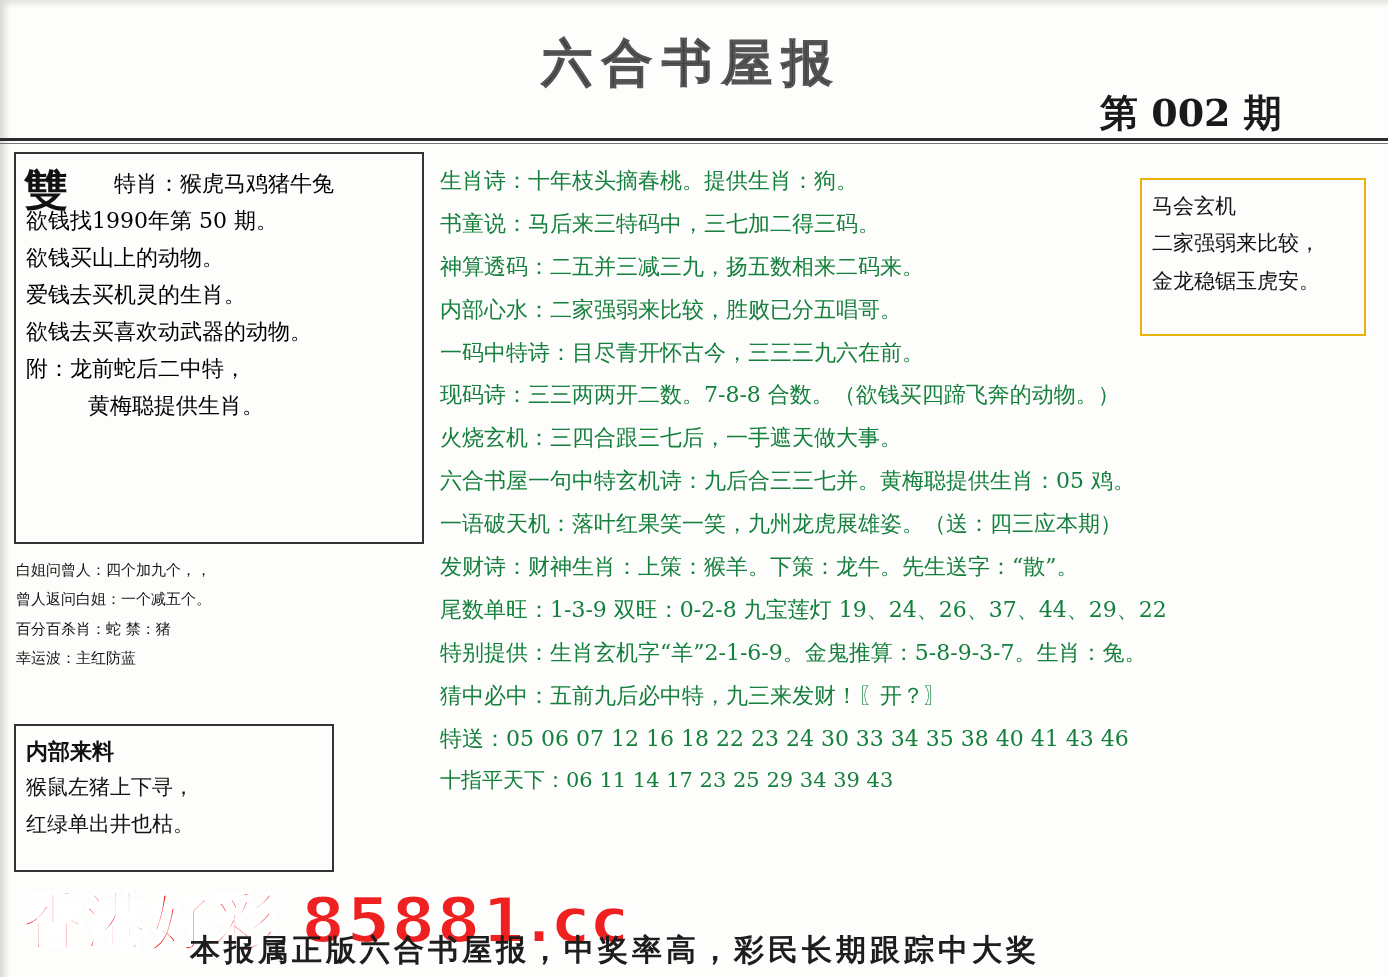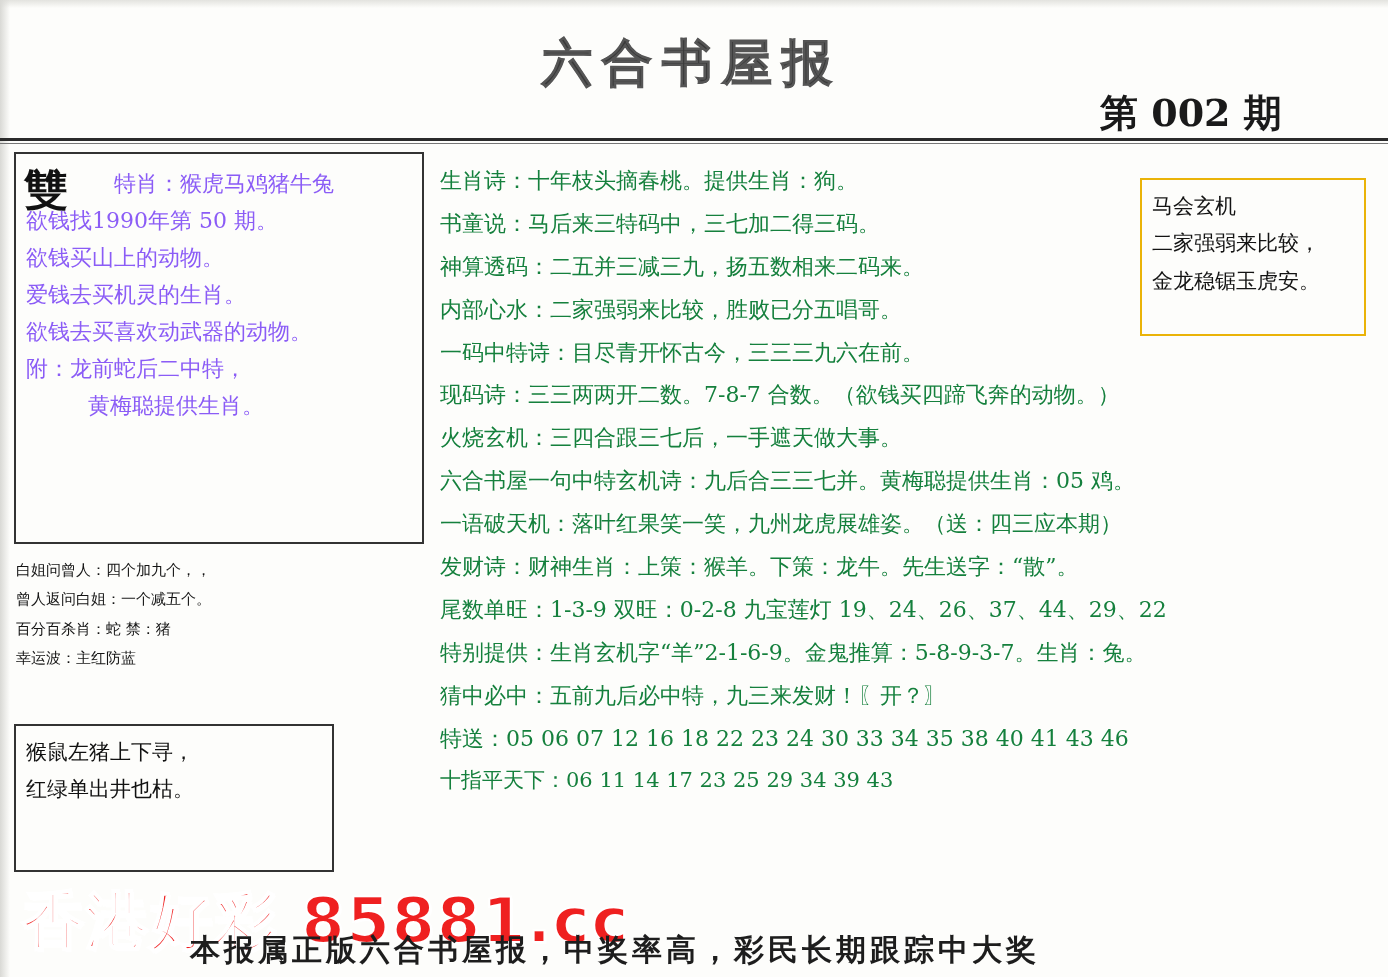--- a/index.html
+++ b/index.html
@@ -80,21 +80,21 @@
     top: 168px;
     font-family: "DejaVu Serif", "Liberation Serif", serif;
     font-size: 44px;
     font-weight: bold;
     color: #111;
     line-height: 1;
   }
   .tex-line {
     font-size: 22px;
     line-height: 1.68;
-    color: #8b5cf6;
+    color: #000000;
     white-space: nowrap;
   }
   .tex-line.indent-hd {
     padding-left: 88px;
   }
   .tex-line.indent2 {
     padding-left: 62px;
   }
   .left-sub {
     position: absolute;
@@ -232,31 +232,32 @@
   </div>
 
   <div class="left-sub">
     <div class="sub-line">白姐问曾人：四个加九个，，</div>
     <div class="sub-line">曾人返问白姐：一个减五个。</div>
     <div class="sub-line">百分百杀肖：蛇 禁：猪</div>
     <div class="sub-line">幸运波：主红防蓝</div>
   </div>
 
   <div class="inner-box">
+    <div class="inner-title">内部来料</div>
     <div class="inner-line">猴鼠左猪上下寻，</div>
     <div class="inner-line">红绿单出井也枯。</div>
   </div>
 
   <div class="main-col">
     <div class="main-line">生肖诗：十年枝头摘春桃。提供生肖：狗。</div>
     <div class="main-line">书童说：马后来三特码中，三七加二得三码。</div>
     <div class="main-line">神算透码：二五并三减三九，扬五数相来二码来。</div>
     <div class="main-line">内部心水：二家强弱来比较，胜败已分五唱哥。</div>
     <div class="main-line">一码中特诗：目尽青开怀古今，三三三九六在前。</div>
-    <div class="main-line">现码诗：三三两两开二数。7-8-7 合数。（欲钱买四蹄飞奔的动物。）</div>
+    <div class="main-line">现码诗：三三两两开二数。7-8-8 合数。（欲钱买四蹄飞奔的动物。）</div>
     <div class="main-line">火烧玄机：三四合跟三七后，一手遮天做大事。</div>
     <div class="main-line">六合书屋一句中特玄机诗：九后合三三七并。黄梅聪提供生肖：05 鸡。</div>
     <div class="main-line">一语破天机：落叶红果笑一笑，九州龙虎展雄姿。（送：四三应本期）</div>
     <div class="main-line">发财诗：财神生肖：上策：猴羊。下策：龙牛。先生送字：“散”。</div>
     <div class="main-line">尾数单旺：1-3-9 双旺：0-2-8 九宝莲灯 19、24、26、37、44、29、22</div>
     <div class="main-line">特别提供：生肖玄机字“羊”2-1-6-9。金鬼推算：5-8-9-3-7。生肖：兔。</div>
     <div class="main-line">猜中必中：五前九后必中特，九三来发财！〖开？〗</div>
     <div class="main-line">特送：05 06 07 12 16 18 22 23 24 30 33 34 35 38 40 41 43 46</div>
     <div class="main-line small">十指平天下：06 11 14 17 23 25 29 34 39 43</div>
   </div>

